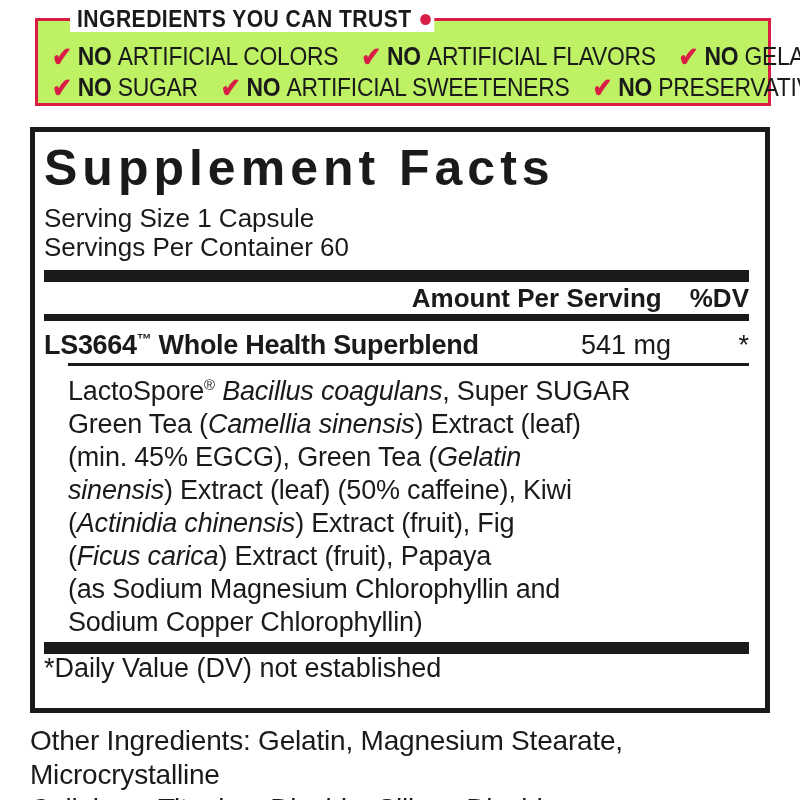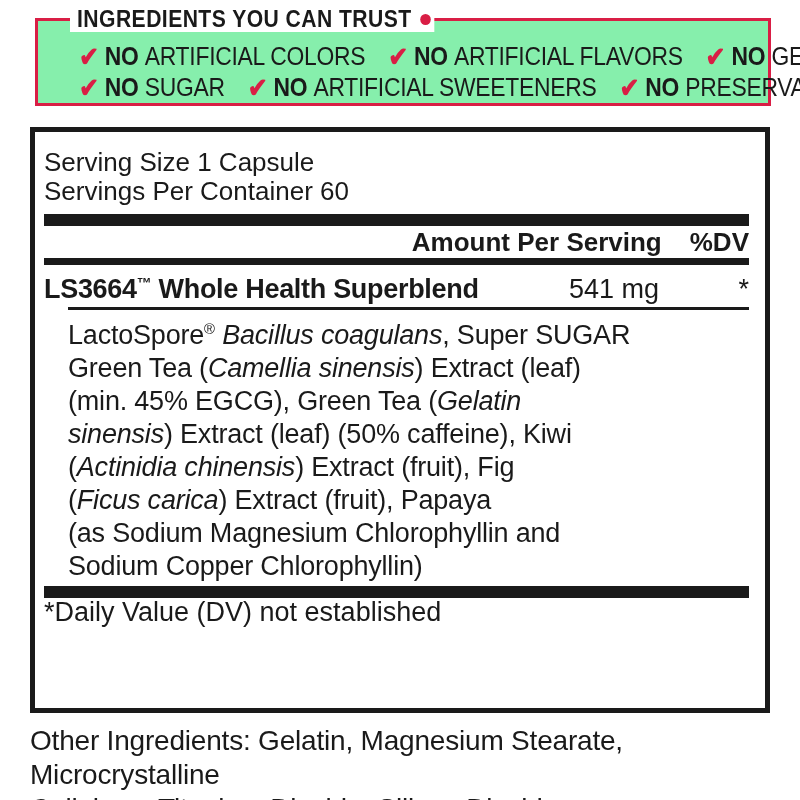--- a/index.html
+++ b/index.html
@@ -2,21 +2,21 @@
 <html><head>
 <meta charset="utf-8">
 <style>
   * { margin: 0; padding: 0; box-sizing: border-box; }
   html, body { width: 800px; height: 800px; background: #ffffff; overflow: hidden; }
   body { font-family: "Liberation Sans", sans-serif; color: #1a1a1a; position: relative; }
 
   
   .trust-box {
     position: absolute; left: 35px; top: 18px; width: 736px; height: 88px;
-    border: 3px solid #d91e45; background: #86efac; padding-left: 27px;
+    border: 3px solid #d91e45; background: #bef264;
   }
   .trust-title {
     position: absolute; top: -15px; left: 32px; background: #fff;
     display: flex; align-items: center; padding: 0 4px 0 8px; height: 26px;
     transform: scaleX(0.88); transform-origin: left center; white-space: nowrap;
   }
   .trust-title-text { font-size: 24px; font-weight: bold; letter-spacing: 0.5px; color: #1a1a1a; }
   .trust-dot { width: 12px; height: 11px; border-radius: 50%; background: #d91e45; margin-left: 10px; }
   .trust-rows { padding: 20px 0 0 14px; }
   .trust-row {
@@ -36,21 +36,21 @@
   .sf-serving { font-size: 26px; line-height: 29px; }
   .sf-serving.first { margin-top: 10px; }
   .bar-thick { height: 12px; background: #1a1a1a; }
   .bar-med { height: 7px; background: #1a1a1a; }
   .bar1 { margin-top: 8px; }
   .sf-colhead {
     display: flex; justify-content: flex-end; align-items: baseline;
     font-size: 26px; font-weight: bold; padding: 3px 0 3px 0; line-height: 26px;
   }
   .sf-colhead .dv { margin-left: 28px; }
-  .sf-mainrow { display: flex; align-items: baseline; font-size: 27px; line-height: 28px; padding: 4px 0; gap: 12px; }
+  .sf-mainrow { display: flex; align-items: baseline; font-size: 27px; line-height: 28px; padding: 4px 0; }
   .sf-mainrow .name { font-weight: bold; flex: 1; letter-spacing: -0.3px; }
   .sf-mainrow .amt { font-weight: normal; }
   .sf-mainrow .dvcell { width: 78px; text-align: right; }
   .sup { font-size: 0.55em; vertical-align: super; }
   .rule-thin { height: 3px; background: #1a1a1a; margin-left: 24px; }
   .sf-desc { margin-left: 24px; font-size: 27px; line-height: 33px; letter-spacing: -0.2px; padding-top: 3px; }
   .sf-desc .it { font-style: italic; }
   .bar3 { margin-top: 3px; }
   .sf-footnote { font-size: 27px; line-height: 28px; }
 
@@ -97,20 +97,21 @@
         <span class="trust-item">
           <span class="trust-check">✔</span>
           <span class="trust-no">NO</span>
           <span>PRESERVATIVES</span>
         </span>
       </div>
   </div>
 </div>
 
 <div class="sf-box">
+  <div class="sf-title">Supplement Facts</div>
   <div class="sf-serving first">Serving Size 1 Capsule</div>
   <div class="sf-serving">Servings Per Container 60</div>
 
   <div class="bar-thick bar1"></div>
 
   <div class="sf-colhead">
     <span>Amount Per Serving</span>
     <span class="dv">%DV</span>
   </div>
 

